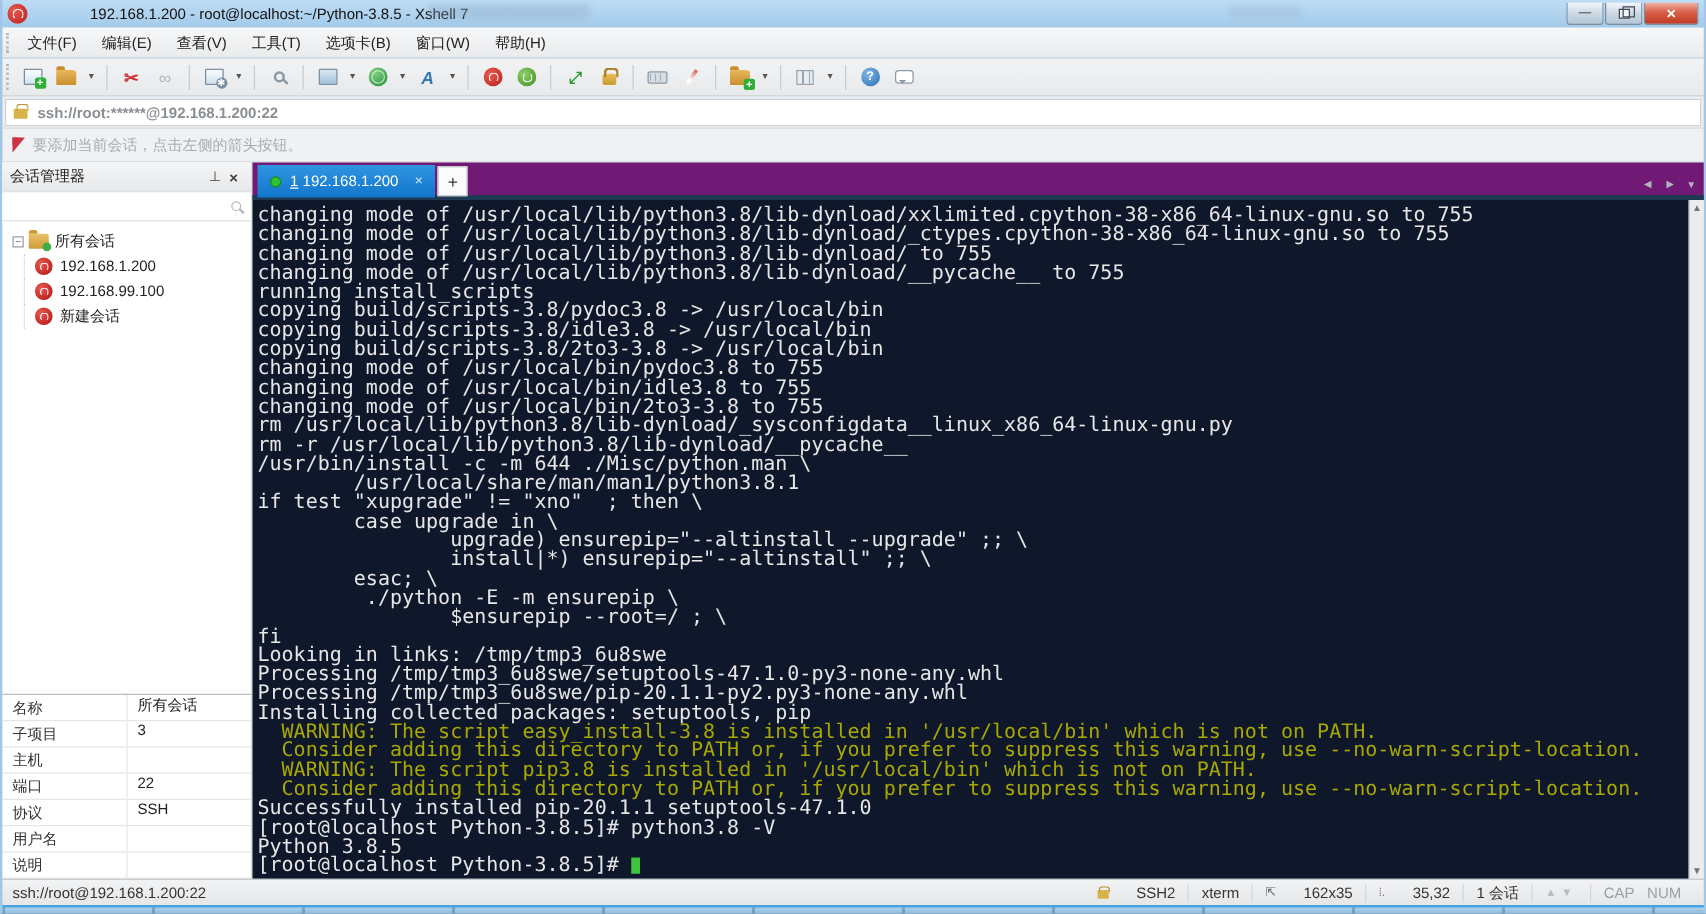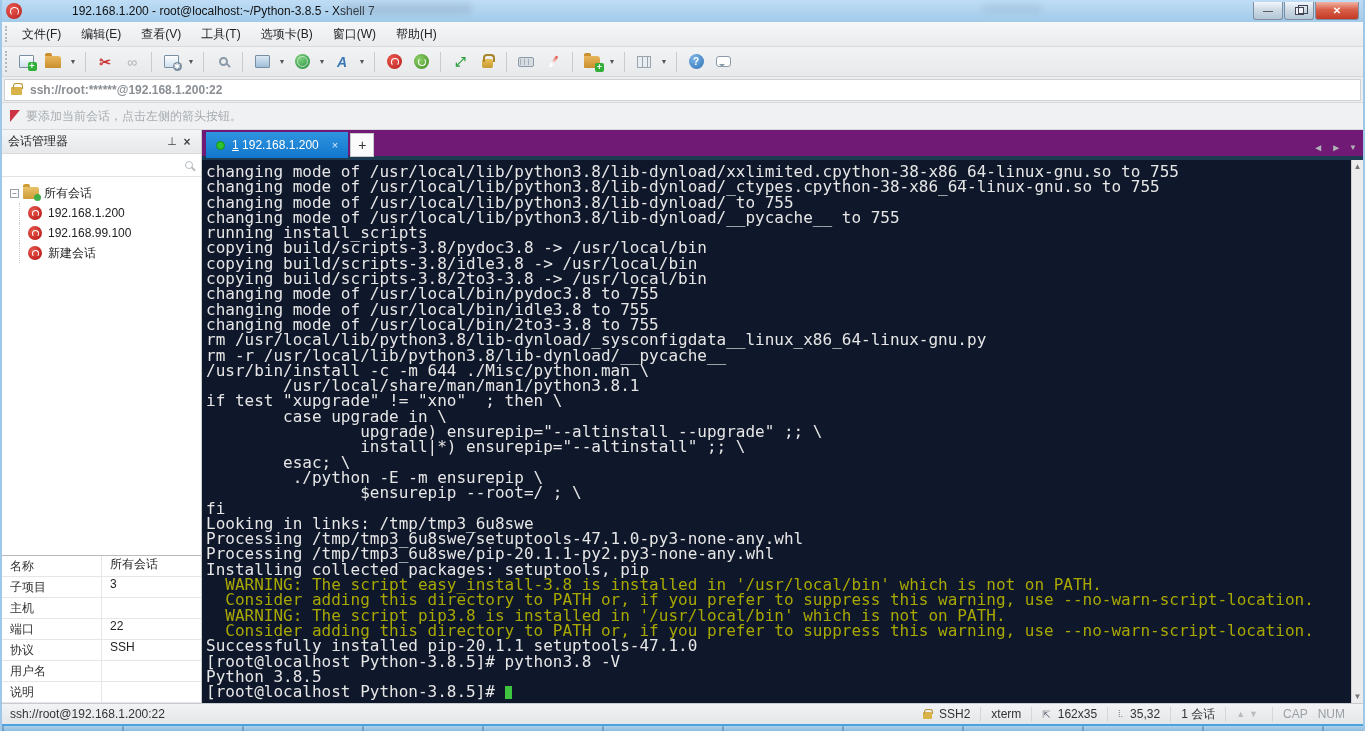--- a/index.html
+++ b/index.html
@@ -112,21 +112,21 @@
   .terminal .line { height:15.3px; }
   .terminal .warning { color:#a8a800; }
   .cursor { display:inline-block; width:7px; height:13px; background:#3fc43f; vertical-align:-2px; }
   .term-scrollbar { width:12px; background:#ececec; border-left:1px solid #d0d0d0; display:flex; flex-direction:column; justify-content:space-between; align-items:center; padding:2px 0; }
   .sb-arrow { color:#707478; font-size:8px; }
 
   
   .statusbar { height:21px; background:linear-gradient(#f2f3f4,#e4e6e8); border-top:1px solid #c8ccd0; display:flex; align-items:center; padding:0 8px; color:#333; }
   .status-left { flex:1; }
   .status-right { display:flex; align-items:center; gap:0; }
-  .status-cell { display:flex; align-items:center; gap:7px; padding:0 10px; border-left:1px solid #d4d7da; height:15px; }
+  .status-cell { display:flex; align-items:center; gap:22px; padding:0 10px; border-left:1px solid #d4d7da; height:15px; }
   .st-lock { width:9px; height:7px; background:#d8b34a; border-radius:1px; position:relative; margin-top:3px; }
   .st-lock::before { content:""; position:absolute; top:-3px; left:1px; width:7px; height:4px; border:1.5px solid #b8953a; border-bottom:none; border-radius:3px 3px 0 0; }
   .st-resize { color:#667; font-size:10px; }
   .st-caret-ic { color:#667; font-size:9px; }
   .st-arrows { color:#b8bcc0; font-size:9px; letter-spacing:4px; }
   .st-dim { color:#9aa0a6; }
   .bottom-strip { height:7px; background:linear-gradient(#b8d9f2,#8fbbdd); position:relative; }
   .bottom-strip::before { content:""; position:absolute; inset:0; background:repeating-linear-gradient(90deg, rgba(45,90,130,.35) 0 2px, transparent 2px 120px); }
   .bottom-strip::after { content:""; position:absolute; top:0; left:0; right:0; height:2px; background:#4aa3e0; }
 </style>

